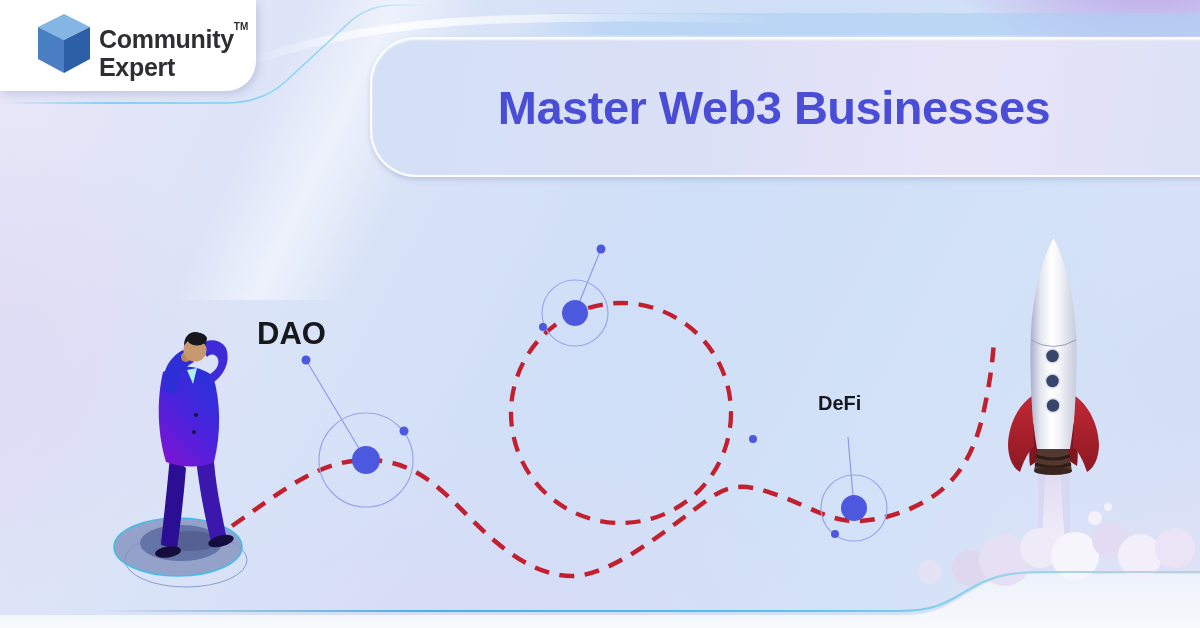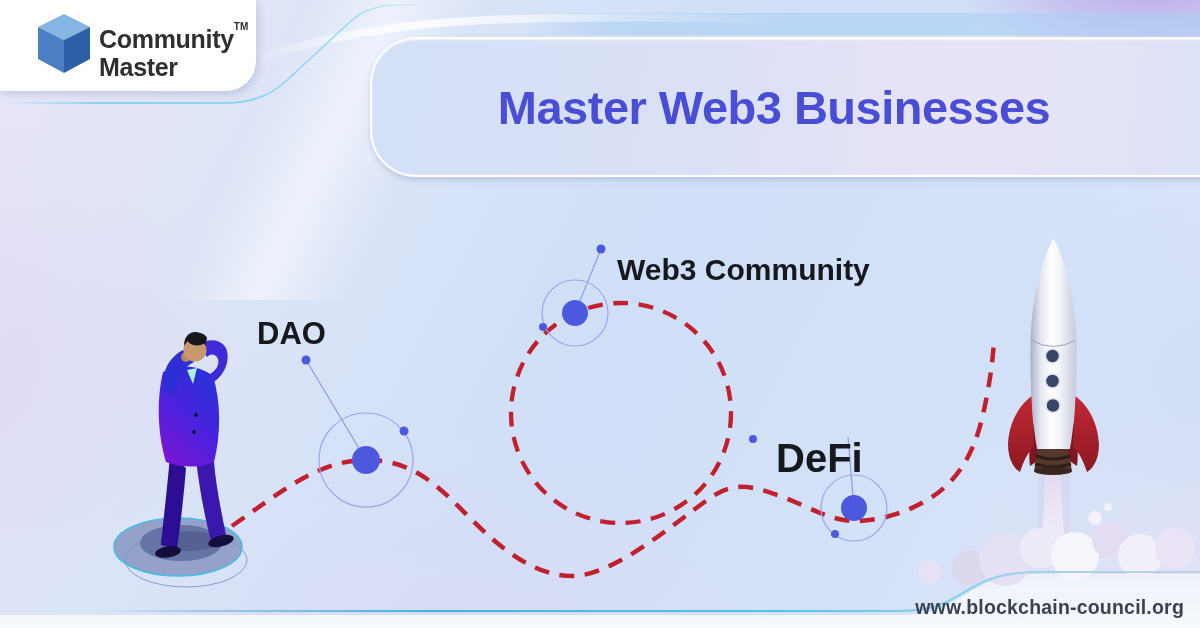--- a/index.html
+++ b/index.html
@@ -32,21 +32,21 @@
     border:2.5px solid rgba(255,255,255,0.95);border-right:none;
     border-radius:46px 0 0 46px;
     box-shadow:0 3px 5px rgba(140,150,190,0.35), inset 0 1px 2px rgba(255,255,255,0.8);
     display:flex;align-items:center;justify-content:center;}
   .title-text{font-size:47px;font-weight:700;color:#4a4ed6;letter-spacing:-0.5px;
     padding-right:30px;white-space:nowrap;}
   
   .ms-label{position:absolute;font-weight:700;color:#17181d;z-index:2;white-space:pre-line;}
   .ms-dao{left:257px;top:308px;font-size:31px;margin-top:8px;}
   .ms-web3{left:617px;top:214px;font-size:30px;line-height:37px;}
-  .ms-defi{left:776px;top:392px;font-size:40px;margin-top:44px;}
+  .ms-defi{left:818px;top:392px;font-size:20px;}
   
   .footer-url{position:absolute;right:16px;bottom:9px;font-size:19.5px;font-weight:600;
     color:#3b4350;z-index:4;letter-spacing:0.2px;}
 </style>
 </head>
 <body>
 
 <div class="stage">
   <div class="streak"></div>
   <div class="top-band"></div>
@@ -199,24 +199,23 @@
   </div>
 
   <div class="logo-panel">
     <svg width="256" height="91" viewBox="0 0 256 91">
       <polygon points="64,14 90,27 64,40 38,27" fill="#85b5e2"></polygon>
       <polygon points="38,27 64,40 64,73 38,59" fill="#4a7fc4"></polygon>
       <polygon points="90,27 64,40 64,73 90,59" fill="#2d5fa6"></polygon>
     </svg>
     <div class="logo-text">
       <span>Community</span><sup class="logo-tm">TM</sup><br>
-      <span>Master</span>
+      <span>Expert</span>
     </div>
   </div>
 
   <div class="ms-label ms-dao">DAO</div>
   <div class="ms-label ms-web3">
-    <span>Web3 Community</span><br>
+    <br>
   </div>
   <div class="ms-label ms-defi">DeFi</div>
 
-  <div class="footer-url">www.blockchain-council.org</div>
 </div>
 
 </body></html>

